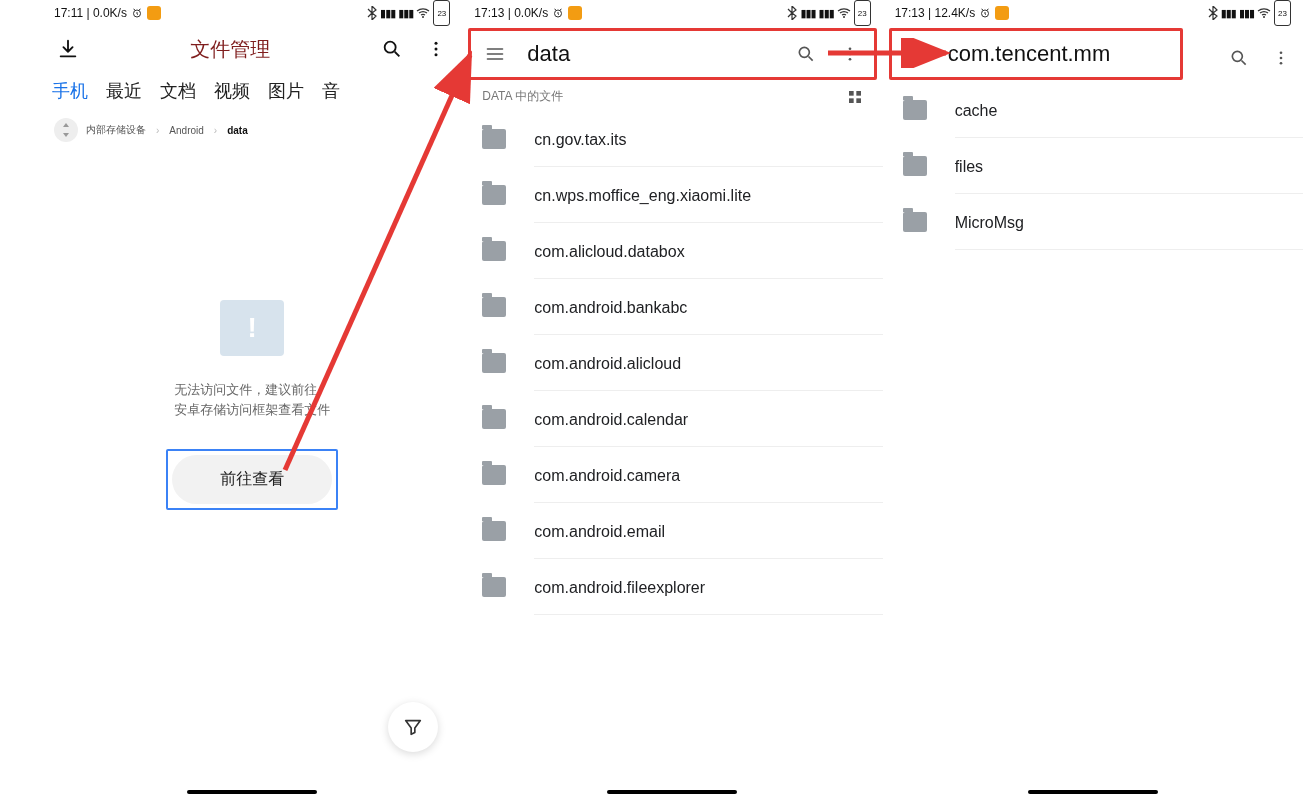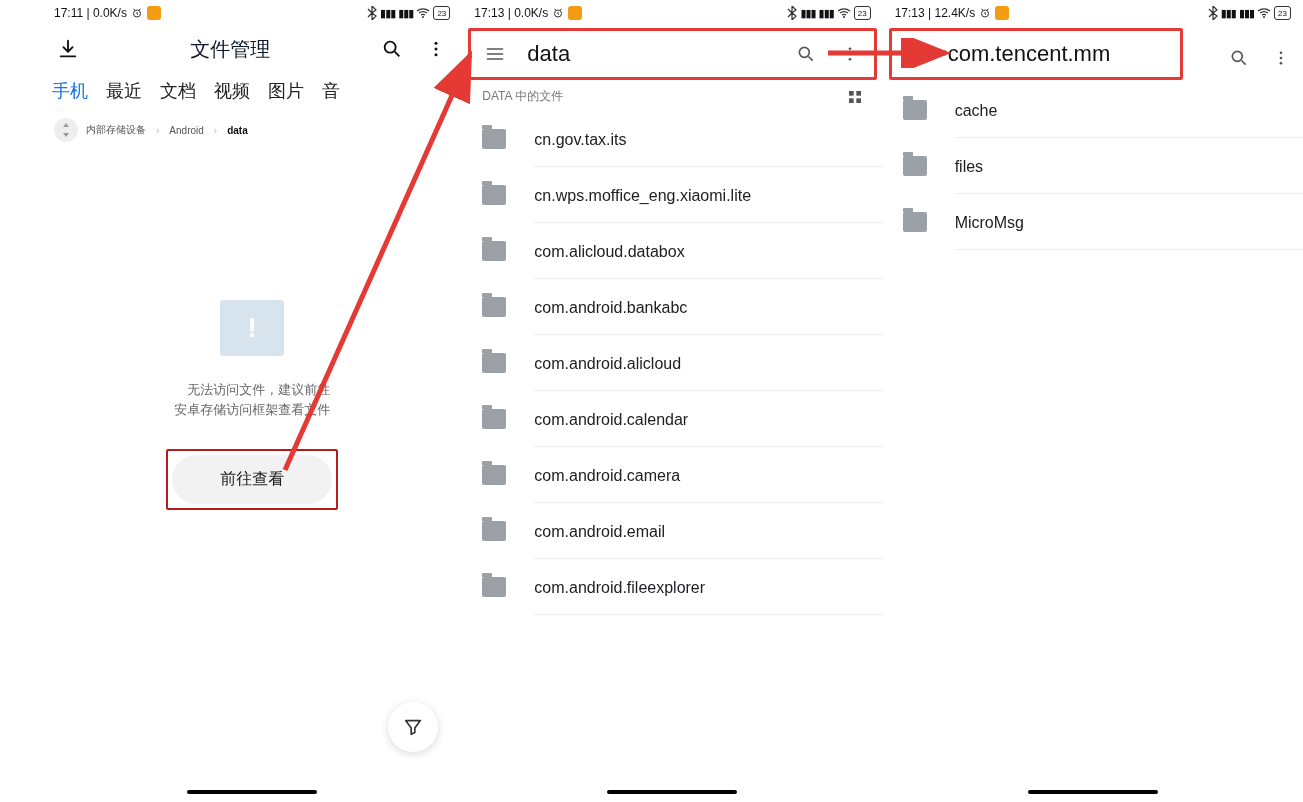--- a/index.html
+++ b/index.html
@@ -43,39 +43,39 @@
     background: #f39c12;
     border-radius: 3px;
     width: 14px;
     height: 14px;
   }
   .battery-chip {
     border: 1px solid #333;
     border-radius: 3px;
     font-size: 8px;
     padding: 0 3px;
-    height: 14px;
+    height: 26px;
     display: flex;
     align-items: center;
   }
   .signal-bars { font-size: 11px; letter-spacing: -1px; }
   
   .s1-topbar {
     height: 46px;
     display: flex;
     align-items: center;
     padding: 0 14px;
     gap: 20px;
   }
   .s1-title {
     flex: 1;
     text-align: center;
     font-size: 20px;
     font-weight: 400;
-    color: #0f172a;
+    color: #7f1d1d;
   }
   .icon-btn { width: 24px; height: 24px; display:flex; align-items:center; justify-content:center; cursor:pointer; }
   .tabs {
     display: flex;
     padding: 0 10px;
     gap: 18px;
     font-size: 18px;
     height: 38px;
     align-items: center;
     overflow: hidden;
@@ -106,24 +106,24 @@
     align-items:center;
     padding-top: 150px;
   }
   .empty-icon {
     width: 64px; height: 56px;
     background: #d7e3ed;
     border-radius: 4px;
     display:flex;align-items:center;justify-content:center;
     color:#fff;font-size:28px;font-weight:bold;
   }
-  .empty-text { margin-top: 24px; font-size: 13px; color: #666; text-align:right; line-height:1.5; }
+  .empty-text { margin-top: 24px; font-size: 13px; color: #666; text-align:left; line-height:1.5; }
   .goto-btn-wrap {
     margin-top: 30px;
-    border: 2px solid #b91c1c;
+    border: 2px solid #3b82f6;
     padding: 4px;
     border-radius: 2px;
   }
   .goto-btn {
     background: #f2f2f2;
     border-radius: 28px;
     padding: 14px 48px;
     font-size: 16px;
     color: #222;
     cursor:pointer;

